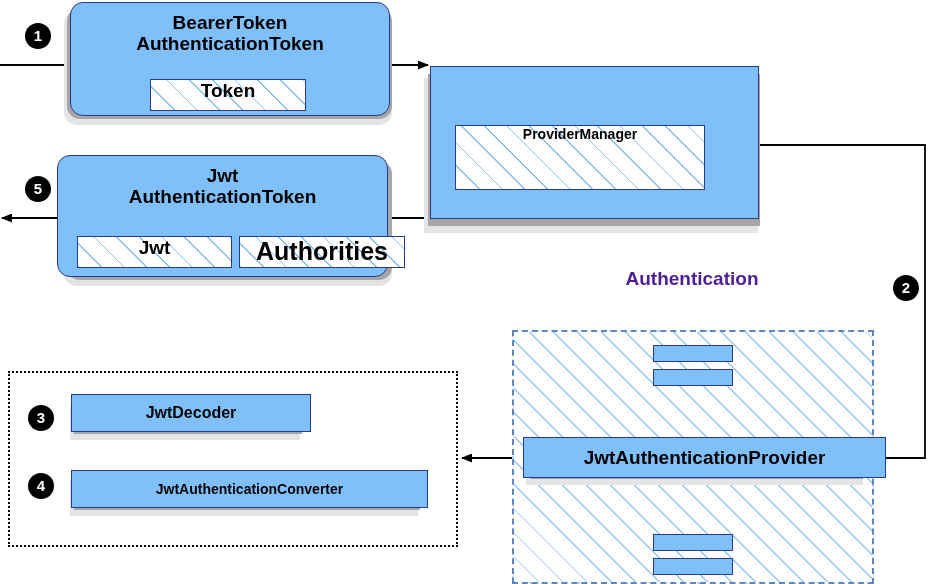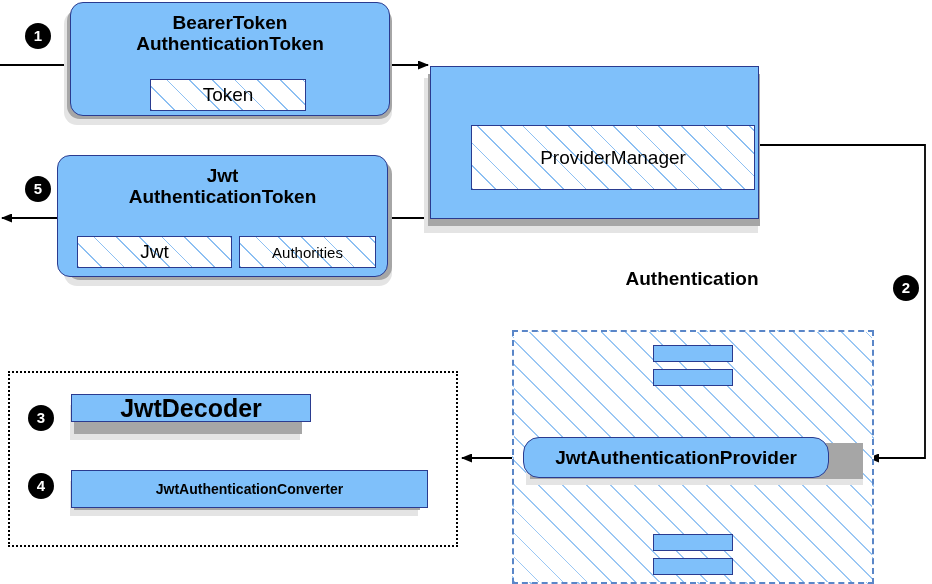--- a/index.html
+++ b/index.html
@@ -57,23 +57,22 @@
     box-sizing: border-box;
     border: 1.6px solid #2A3B8F;
     background-color: #ffffff;
     background-image: repeating-linear-gradient(
         45deg,
         rgba(120,180,240,0.85) 0px,
         rgba(120,180,240,0.85) 1.2px,
         rgba(255,255,255,0) 1.2px,
         rgba(255,255,255,0) 16px);
     display: flex;
-    align-items: center;
     justify-content: center;
-    font-weight: normal;
+    font-weight: bold;
     color: #000;
     z-index: 8;
   }
   
   .region-dashed-blue {
     position: absolute;
     box-sizing: border-box;
     border: 2px dashed #5A86C8;
     background-color: #ffffff;
     background-image: repeating-linear-gradient(
@@ -110,21 +109,21 @@
     font-weight: bold;
     font-size: 15px;
     line-height: 26px;
     text-align: center;
     z-index: 20;
   }
   
   .label-free {
     position: absolute;
     font-weight: bold;
-    color: #000000;
+    color: #4c1d95;
     text-align: center;
     z-index: 10;
   }
   .node-title { line-height: 1.12; }
 </style>
 </head>
 <body>
 
 <div id="canvas">
 
@@ -165,42 +164,42 @@
   </div>
 
   <div class="mini-bar" style="left:653px; top:345px; width:80px; height:17px;"></div>
   <div class="mini-bar" style="left:653px; top:369px; width:80px; height:17px;"></div>
 
   <div class="mini-bar" style="left:653px; top:534px; width:80px; height:17px;"></div>
   <div class="mini-bar" style="left:653px; top:558px; width:80px; height:17px;"></div>
 
   <div class="shadow-light" style="left:526px; top:446px; width:337px; height:39px;"></div>
   <div class="shadow" style="left:530px; top:443px; width:333px; height:36px;"></div>
-  <div class="node" style="left:523px; top:437px; width:306px; height:41px; font-size:19px;border-radius:16px;">
+  <div class="node" style="left:523px; top:437px; width:363px; height:41px; font-size:19px;">
     <span>JwtAuthenticationProvider</span>
   </div>
 
   <div class="region-dotted-black" style="left:8px; top:371px; width:450px; height:176px;"></div>
 
   <div class="shadow-light" style="left:70px; top:405px; width:230px; height:35px;"></div>
   <div class="shadow" style="left:74px; top:401px; width:228px; height:33px;"></div>
-  <div class="node" style="left:71px; top:394px; width:240px; height:28px; font-size:25px;">
+  <div class="node" style="left:71px; top:394px; width:240px; height:38px; font-size:16px;">
     <span>JwtDecoder</span>
   </div>
 
   <div class="shadow-light" style="left:70px; top:481px; width:348px; height:35px;"></div>
   <div class="shadow" style="left:74px; top:477px; width:346px; height:33px;"></div>
   <div class="node" style="left:71px; top:470px; width:357px; height:38px; font-size:14px;">
     <span>JwtAuthenticationConverter</span>
   </div>
 
   <div class="shadow-light" style="left:424px; top:78px; width:334px; height:155px;"></div>
   <div class="shadow" style="left:428px; top:74px; width:332px; height:152px;"></div>
   <div class="node" style="left:430px; top:66px; width:329px; height:153px; display:block;">
-    <div class="inner-box" style="left:40px; top:58px; width:284px; height:65px; font-size:19px;">
+    <div class="inner-box" style="left:24px; top:58px; width:250px; height:65px; font-size:14px;">
       <span>ProviderManager</span>
     </div>
   </div>
 
   <div class="shadow-light shadow-round" style="left:64px; top:11px; width:328px; height:114px;"></div>
   <div class="shadow shadow-round" style="left:67px; top:8px; width:325px; height:111px;"></div>
   <div class="node node-round" style="left:70px; top:2px; width:320px; height:114px; display:block;">
     <div class="node-title" style="font-size:19px; padding-top:9px;">
       <div>BearerToken</div>
       <div>AuthenticationToken</div>
@@ -213,21 +212,21 @@
   <div class="shadow-light shadow-round" style="left:64px; top:164px; width:328px; height:122px;"></div>
   <div class="shadow shadow-round" style="left:67px; top:161px; width:325px; height:119px;"></div>
   <div class="node node-round" style="left:57px; top:155px; width:331px; height:122px; display:block;">
     <div class="node-title" style="font-size:19px; padding-top:9px;">
       <div>Jwt</div>
       <div>AuthenticationToken</div>
     </div>
     <div class="inner-box" style="left:19px; top:80px; width:155px; height:32px; font-size:19px;">
       <span>Jwt</span>
     </div>
-    <div class="inner-box" style="left:181px; top:80px; width:137px; height:32px; font-size:15px;">
+    <div class="inner-box" style="left:181px; top:80px; width:166px; height:32px; font-size:25px;">
       <span>Authorities</span>
     </div>
   </div>
 
   <div class="badge" style="left:25px; top:23px;">1</div>
   <div class="badge" style="left:893px; top:275px;">2</div>
   <div class="badge" style="left:28px; top:405px;">3</div>
   <div class="badge" style="left:28px; top:473px;">4</div>
   <div class="badge" style="left:25px; top:176px;">5</div>
 

